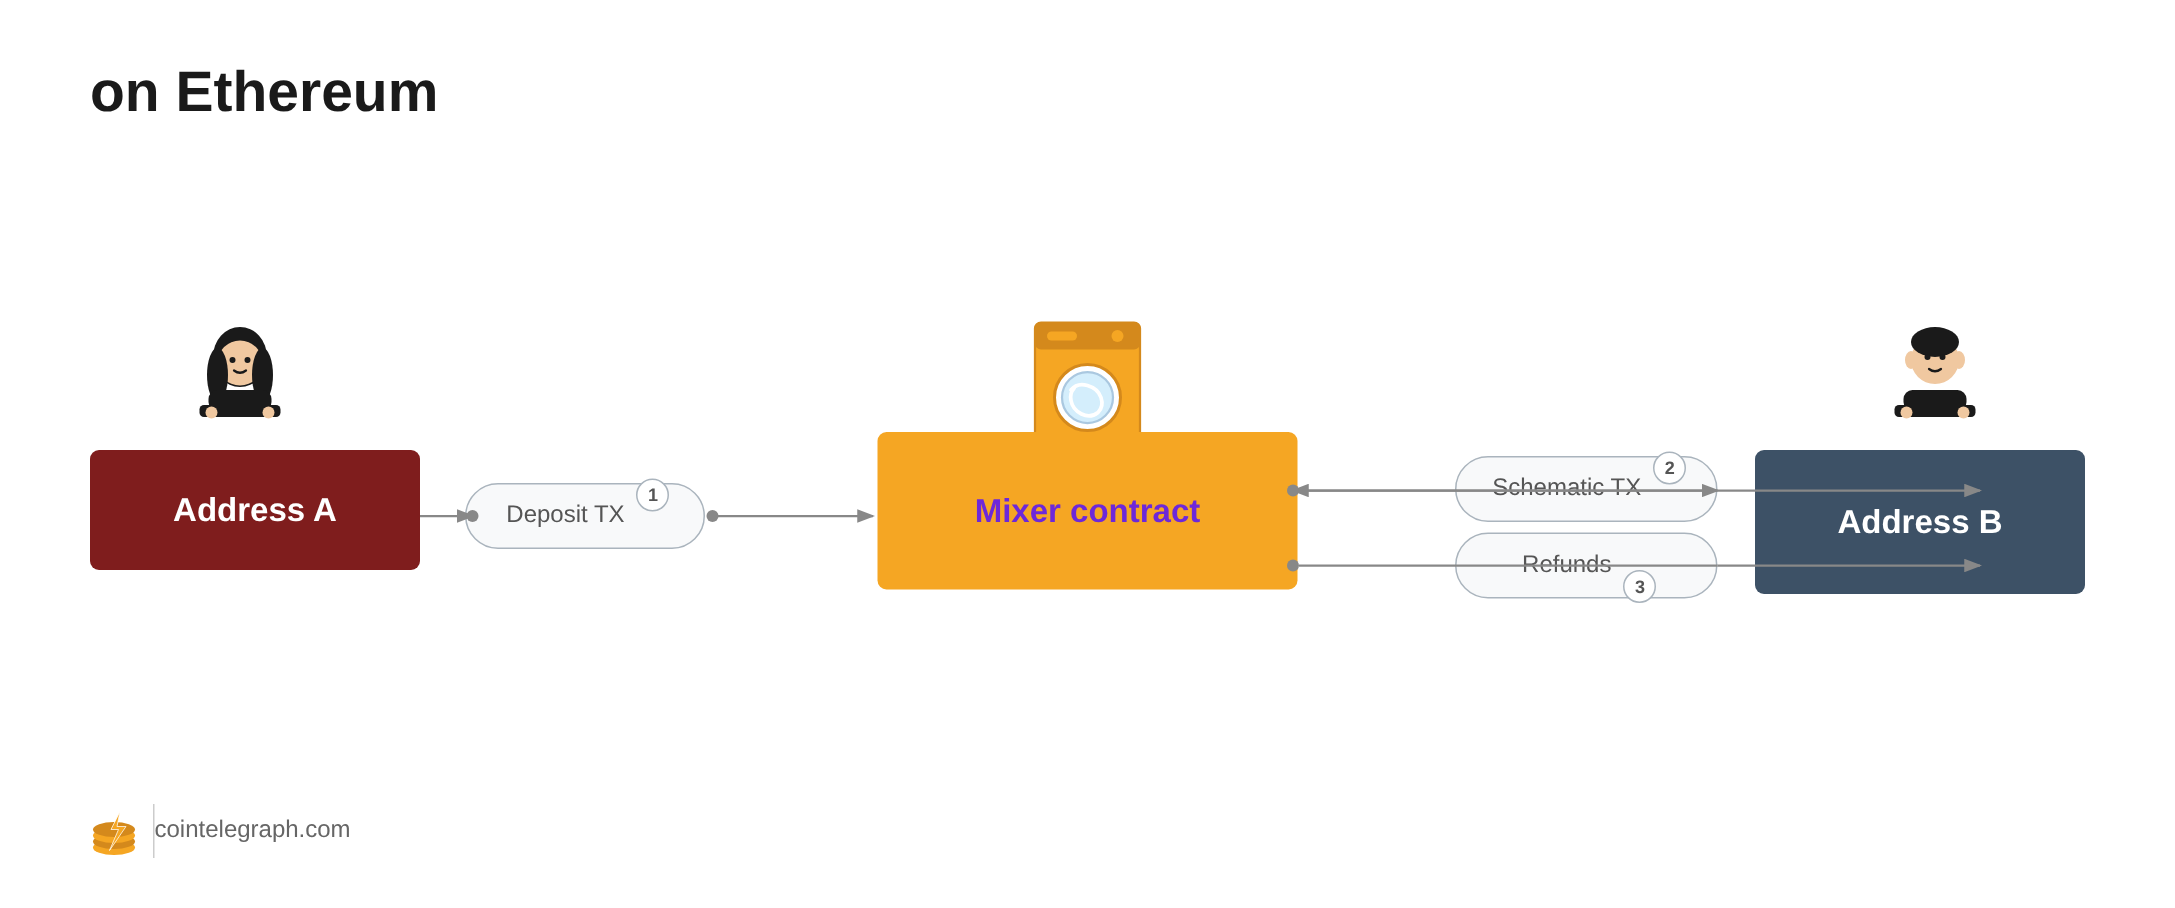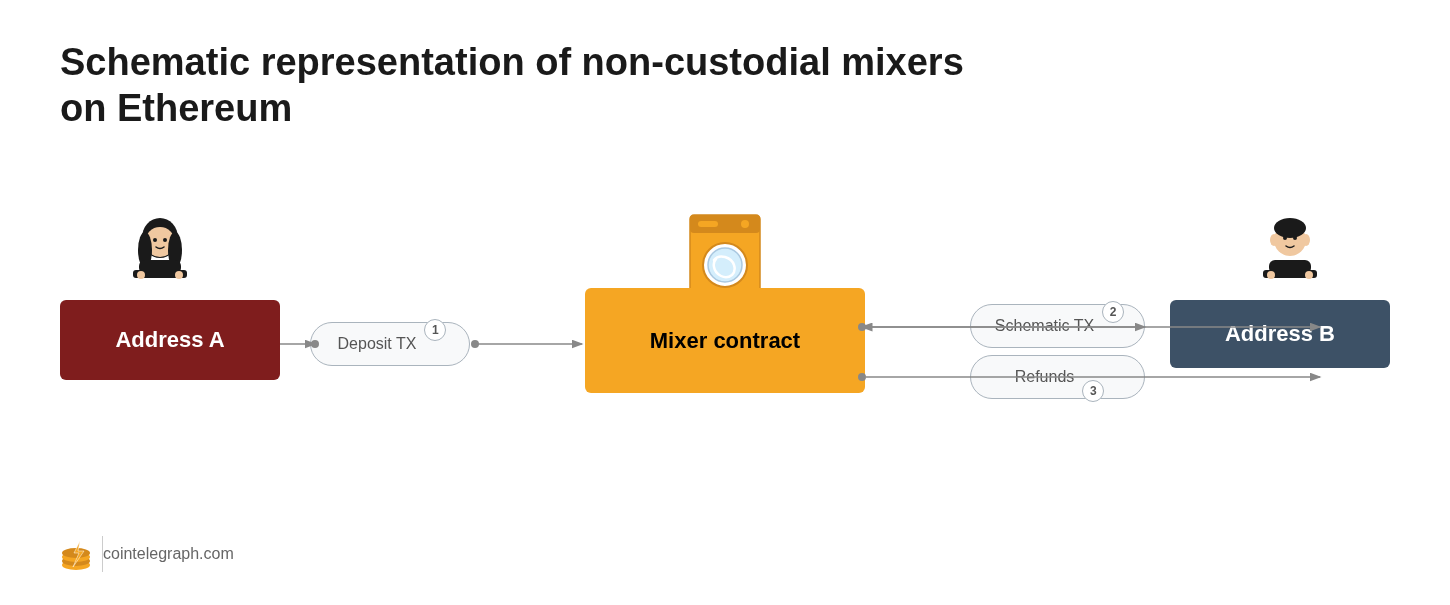--- a/index.html
+++ b/index.html
@@ -55,21 +55,21 @@
       left: 115px;
       top: 10px;
     }
 
     
     .address-b-box {
       position: absolute;
       right: 60px;
       top: 100px;
       width: 220px;
-      height: 68px;
+      height: 96px;
       background: #3d5166;
       border-radius: 6px;
       display: flex;
       align-items: center;
       justify-content: center;
     }
     .address-b-label {
       color: #ffffff;
       font-size: 22px;
       font-weight: 700;
@@ -90,21 +90,21 @@
       top: 88px;
       width: 280px;
       height: 105px;
       background: #f5a623;
       border-radius: 6px;
       display: flex;
       align-items: center;
       justify-content: center;
     }
     .mixer-label {
-      color: #000000;
+      color: #6d28d9;
       font-size: 22px;
       font-weight: 700;
       text-align: right;
     }
 
     
     .washer-icon {
       position: absolute;
       left: 50%;
       transform: translateX(-50%);
@@ -206,21 +206,20 @@
       color: #666;
     }
 
     
     svg.person { overflow: visible; }
   </style>
 </head>
 <body>
 
 <div class="title">
-  <div>Schematic representation of non-custodial mixers</div>
   <div>on Ethereum</div>
 </div>
 
 <div class="diagram-area">
 
   <div class="person-a">
     <svg class="person" width="90" height="90" viewBox="0 0 90 90">
 
       <ellipse cx="45" cy="28" rx="18" ry="20" fill="#1a1a1a"></ellipse>
 

